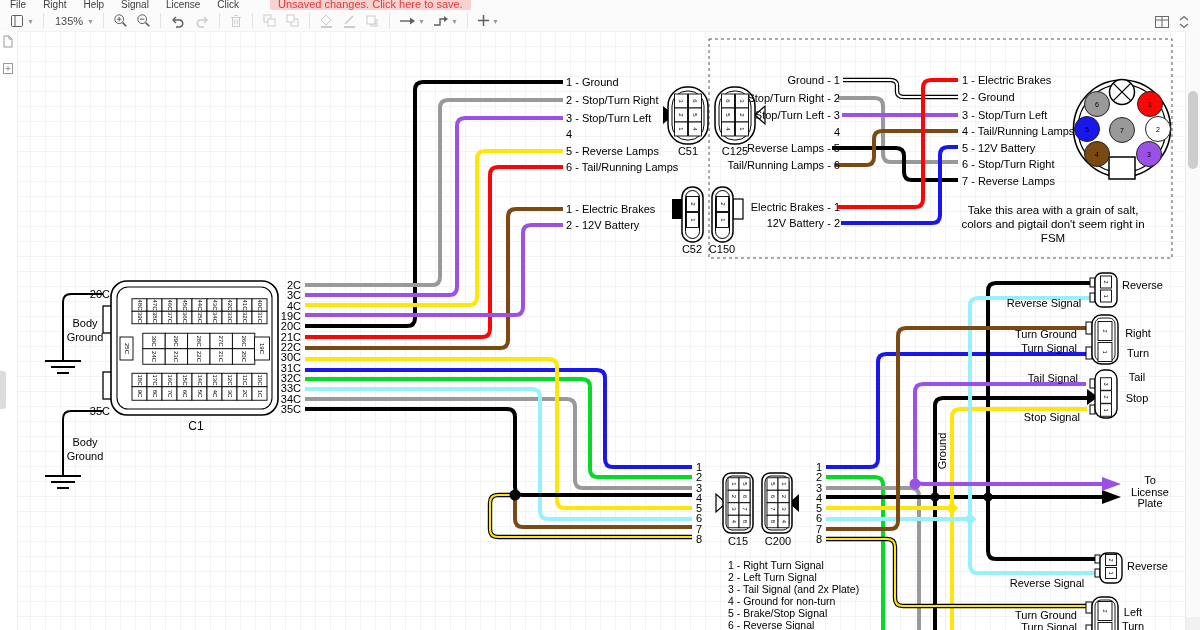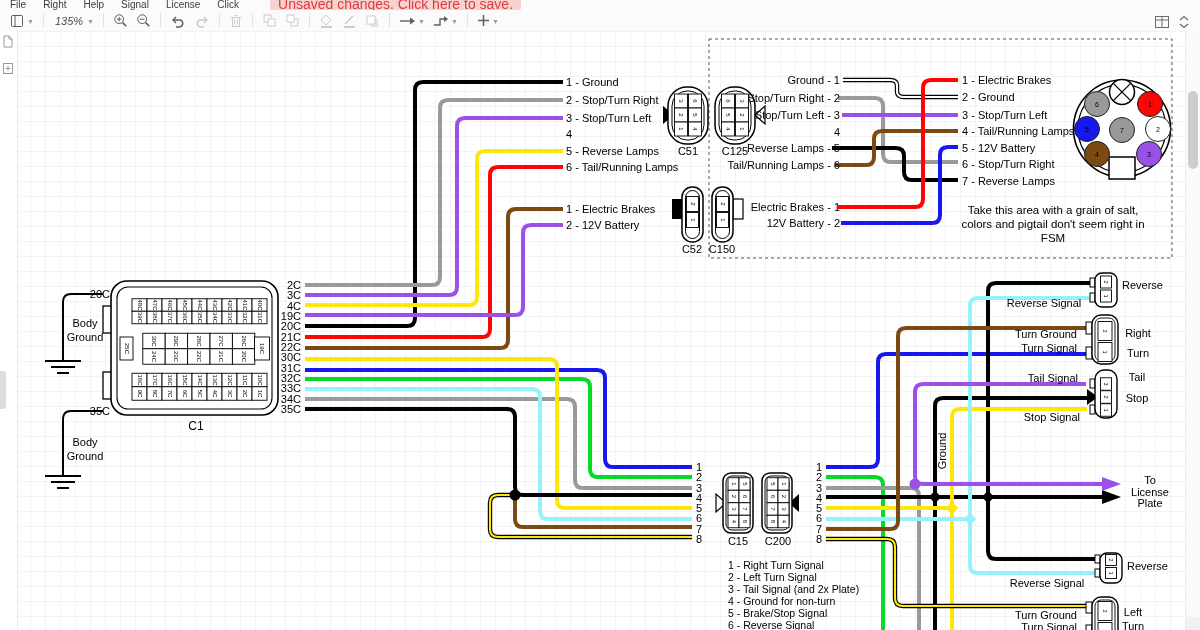--- a/index.html
+++ b/index.html
@@ -2,23 +2,23 @@
 <html><head>
 <meta charset="utf-8">
 <style>
   html,body{margin:0;padding:0;}
   body{font-family:"Liberation Sans",sans-serif;background:#fff;}
   .window{position:relative;width:1200px;height:630px;overflow:hidden;background:#fff;}
   
   .header{position:absolute;left:0;top:0;width:1200px;height:31px;background:#fbfbfb;border-bottom:3px solid #b91c1c;}
   .menubar{display:flex;align-items:center;height:10px;overflow:hidden;padding-left:10px;font-size:10px;color:#3c3c3c;}
   .menubar .mitem{margin-right:17px;transform:translateY(-1px);cursor:default;}
-  .banner{background:#f8d2d0;color:#e03a3a;font-size:14px;line-height:11px;height:11px;padding:0 8px;border-radius:2px;margin-left:14px;transform:translateY(-1px);white-space:nowrap;}
+  .banner{background:#f8d2d0;color:#e03a3a;font-size:11px;line-height:11px;height:11px;padding:0 8px;border-radius:2px;margin-left:14px;transform:translateY(-1px);white-space:nowrap;}
   .tools{display:flex;align-items:center;height:21px;padding-left:6px;color:#5f5f5f;}
-  .tbtn{display:flex;align-items:center;justify-content:flex-start;height:20px;padding:0 4px;font-style:italic;}
+  .tbtn{display:flex;align-items:center;justify-content:flex-start;height:20px;padding:0 4px;}
   .tbtn.disabled{color:#cbcbcb;}
   .tsep{width:1px;height:15px;background:#e2e2e2;margin:0 5px;}
   .zoomtxt{font-size:11px;color:#4a4a4a;padding:0 2px;}
   .caret{font-size:7px;color:#9a9a9a;margin-left:2px;transform:translateY(1px);}
   .tools-right{position:absolute;right:6px;top:12px;display:flex;align-items:center;color:#6b6b6b;}
   
   .canvas{position:absolute;left:0;top:31px;width:1200px;height:599px;background:#fff;
     background-image:linear-gradient(#f3f3f3 1px,transparent 1px),linear-gradient(90deg,#f3f3f3 1px,transparent 1px);
     background-size:15px 15px;}
   .leftstrip{position:absolute;left:0;top:31px;width:17px;height:599px;background:#fff;border-right:1px solid #ececec;color:#9a9a9a;}

